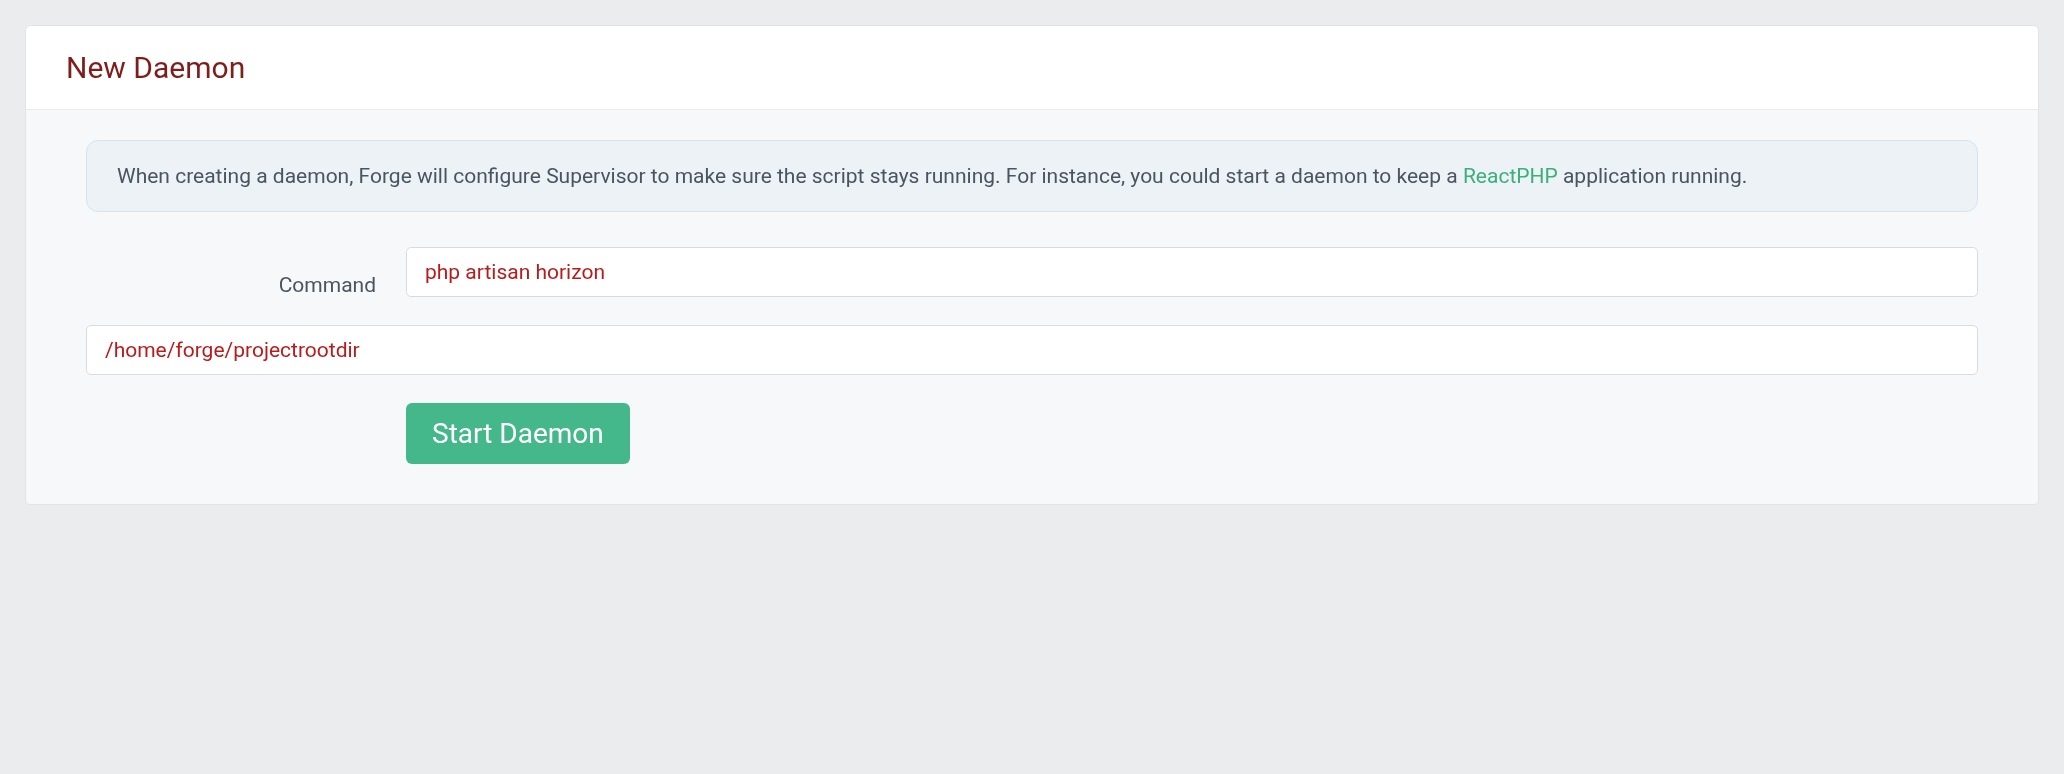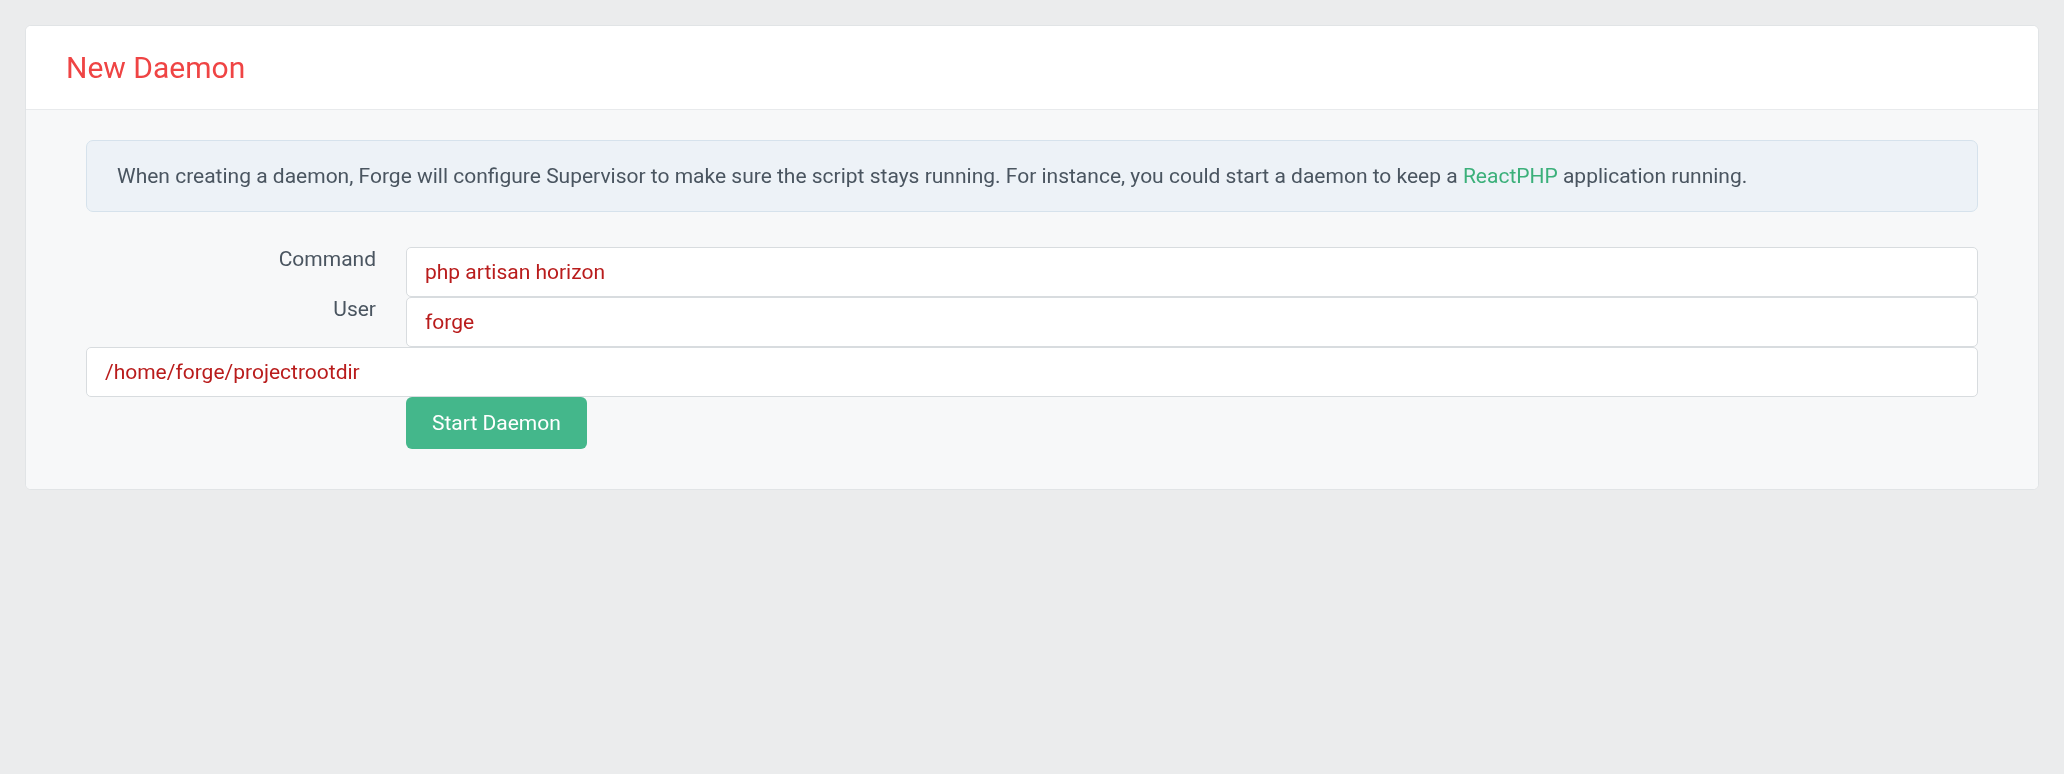--- a/index.html
+++ b/index.html
@@ -21,43 +21,44 @@
       overflow: hidden;
     }
     .panel-header {
       padding: 24px 40px;
       border-bottom: 1px solid #e8eaec;
       background-color: #ffffff;
     }
     .panel-title {
       font-size: 30px;
       font-weight: 400;
-      color: #ef4444;
+      color: #7f1d1d;
     }
     .panel-body {
       padding: 30px 60px 40px 60px;
       background-color: #f7f8f9;
     }
     .info-box {
       background-color: #edf2f7;
       border: 1px solid #d6e2ec;
-      border-radius: 7px;
+      border-radius: 12px;
       padding: 20px 30px;
       margin-bottom: 35px;
       color: #4a5560;
       font-size: 21px;
       line-height: 1.45;
     }
     .info-box a {
       color: #3bb07a;
       text-decoration: none;
     }
     .form-row {
       display: flex;
-      align-items: flex-start;
+      align-items: flex-end;
+      margin-bottom: 28px;
     }
     .form-label {
       width: 320px;
       text-align: right;
       padding-right: 30px;
       font-size: 21px;
       color: #4a5560;
     }
     .form-input {
       flex: 1;
@@ -73,21 +74,21 @@
     .button-row {
       display: flex;
       padding-left: 320px;
     }
     .btn-primary {
       background-color: #44b78b;
       color: #ffffff;
       border: none;
       border-radius: 6px;
       padding: 14px 26px;
-      font-size: 21px;
+      font-size: 28px;
       font-weight: 400;
       cursor: pointer;
       font-family: inherit;
     }
   </style>
 </head>
 <body>
 
 <div class="panel">
   <div class="panel-header">
@@ -96,24 +97,20 @@
   <div class="panel-body">
     <div class="info-box">
       <span>When creating a daemon, Forge will configure Supervisor to make sure the script stays running. For instance, you could start a daemon to keep a </span><a href="#">ReactPHP</a><span> application running.</span>
     </div>
 
     <div class="form-row">
       <label class="form-label">Command</label>
       <input type="text" class="form-input" value="php artisan horizon" style="">
     </div>
 
-    <div class="form-row">
-      <label class="form-label">User</label>
-      <input type="text" class="form-input" value="forge" style="">
-    </div>
 
     <div class="form-row">
       <input type="text" class="form-input" value="/home/forge/projectrootdir" style="">
     </div>
 
     <div class="button-row">
       <button class="btn-primary">Start Daemon</button>
     </div>
   </div>
 </div>

